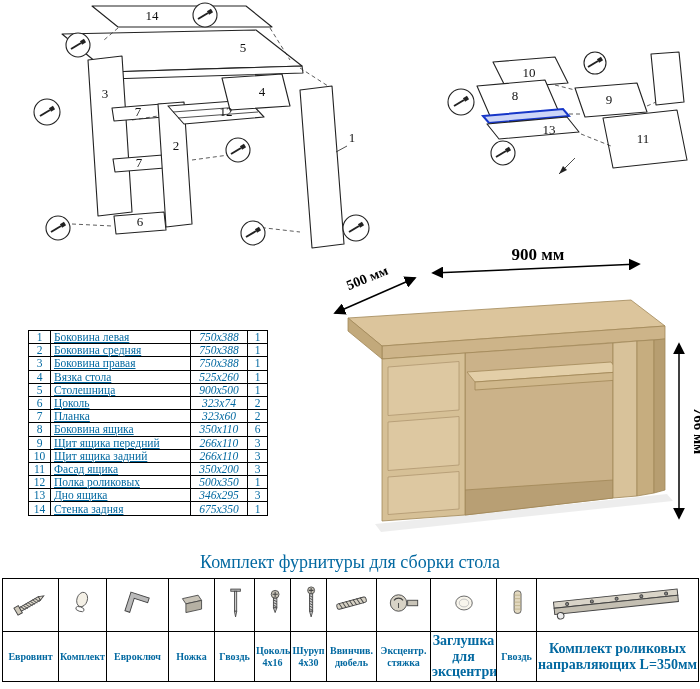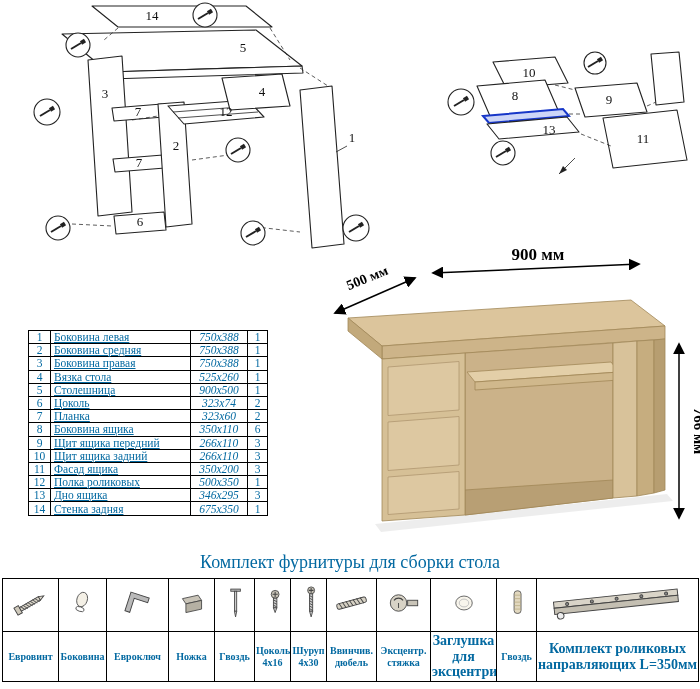--- a/index.html
+++ b/index.html
@@ -402,21 +402,21 @@
                 <circle cx="48" cy="18.5" r="1.6" fill="#888"></circle>
                 <circle cx="74" cy="18.5" r="1.6" fill="#888"></circle>
                 <circle cx="100" cy="18.5" r="1.6" fill="#888"></circle>
                 <circle cx="126" cy="18.5" r="1.6" fill="#888"></circle>
                 <circle cx="14" cy="30" r="3.5" fill="#eee"></circle>
               </g>
             </svg></td>
         </tr>
       <tr>
           <td class="hw-label-cell">Евровинт</td>
-          <td class="hw-label-cell">Боковина</td>
+          <td class="hw-label-cell">Комплект</td>
           <td class="hw-label-cell">Евроключ</td>
           <td class="hw-label-cell">Ножка</td>
           <td class="hw-label-cell">Гвоздь</td>
           <td class="hw-label-cell">Цоколь 4x16</td>
           <td class="hw-label-cell">Шуруп 4x30</td>
           <td class="hw-label-cell">Ввинчив. дюбель</td>
           <td class="hw-label-cell">Эксцентр. стяжка</td>
           <td class="hw-label-cell small">Заглушка для эксцентрика</td>
           <td class="hw-label-cell">Гвоздь</td>
           <td class="hw-label-cell small">Комплект роликовых направляющих L=350мм</td>

